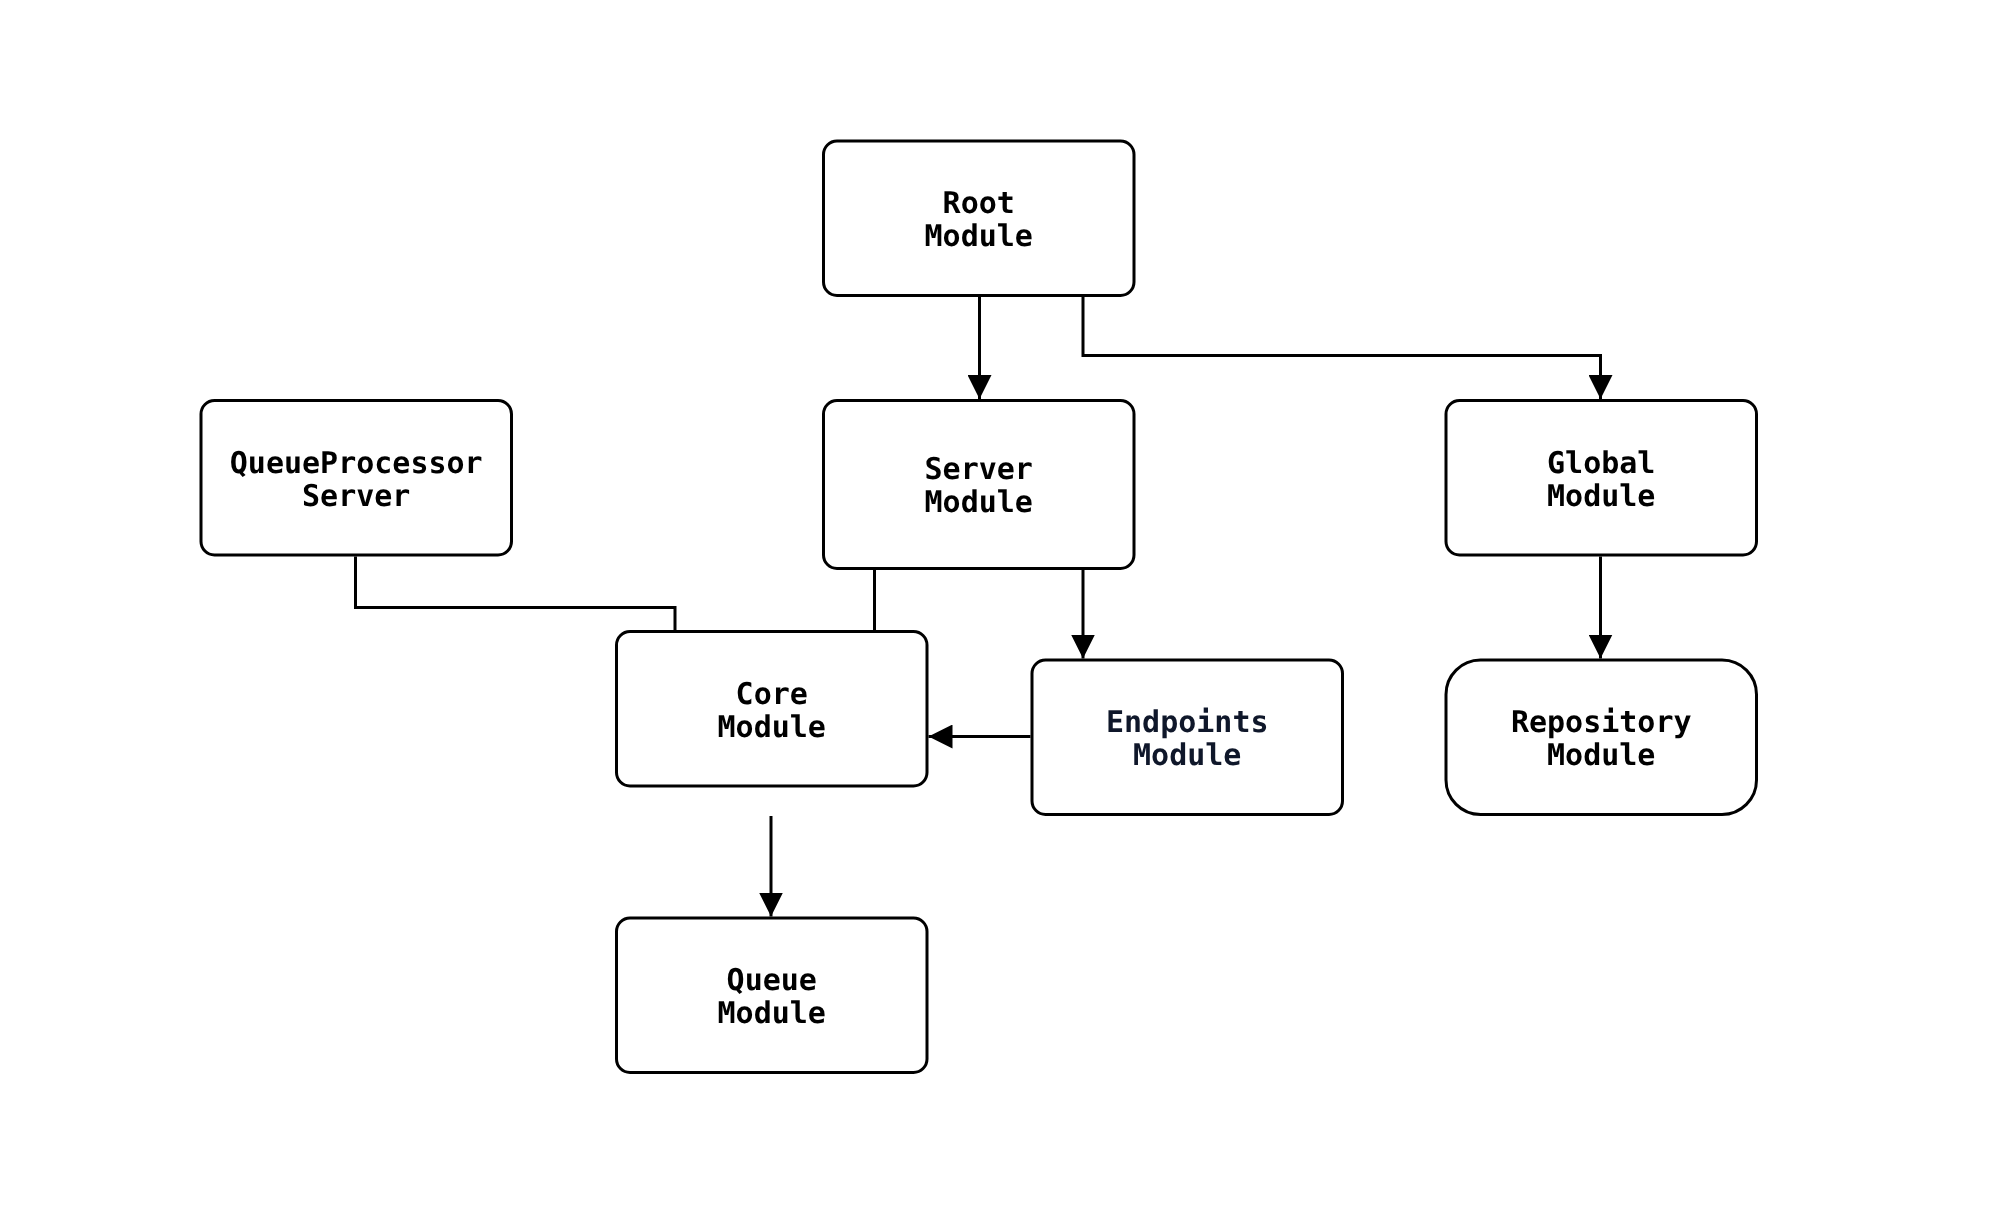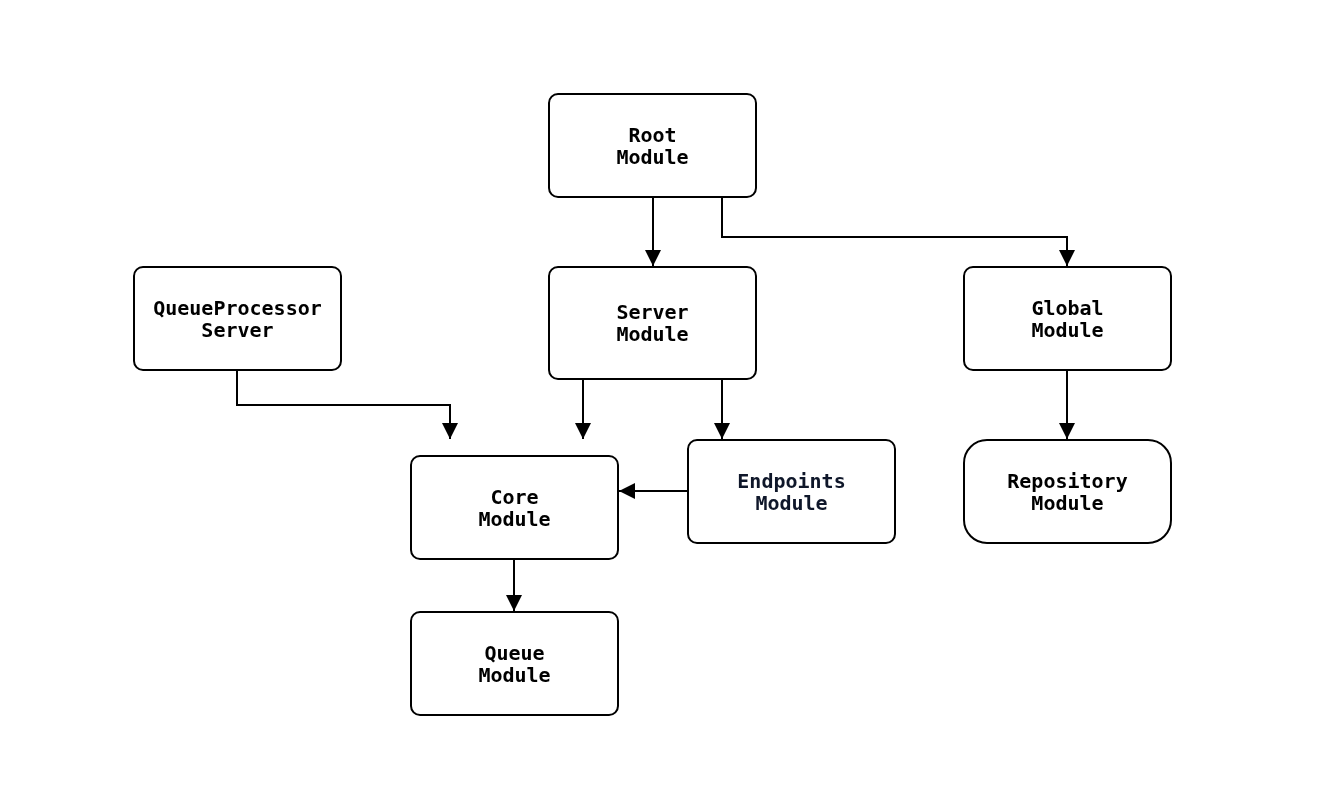--- a/index.html
+++ b/index.html
@@ -70,21 +70,21 @@
 Server</div>
       </div>
       <div class="node" style="left: 548px; top: 266px; width: 209px; height: 114px; background: rgb(255, 255, 255); border-color: rgb(0, 0, 0); color: rgb(0, 0, 0); align-items: center;">
         <div class="label">Server
 Module</div>
       </div>
       <div class="node" style="left: 963px; top: 266px; width: 209px; height: 105px; background: rgb(255, 255, 255); border-color: rgb(0, 0, 0); color: rgb(0, 0, 0); text-align: center;">
         <div class="label">Global
 Module</div>
       </div>
-      <div class="node" style="left: 410px; top: 455px; width: 209px; height: 105px; background: rgb(255, 255, 255); border-color: rgb(0, 0, 0); color: rgb(0, 0, 0);">
+      <div class="node" style="left: 410px; top: 420px; width: 209px; height: 105px; background: rgb(255, 255, 255); border-color: rgb(0, 0, 0); color: rgb(0, 0, 0);">
         <div class="label">Core
 Module</div>
       </div>
       <div class="node" style="left: 687px; top: 439px; width: 209px; height: 105px; background: rgb(255, 255, 255); border-color: rgb(0, 0, 0); color: #0f172a;">
         <div class="label">Endpoints
 Module</div>
       </div>
       <div class="node" style="left: 963px; top: 439px; width: 209px; height: 105px; background: rgb(255, 255, 255); border-color: rgb(0, 0, 0); color: rgb(0, 0, 0); border-radius: 24px;">
         <div class="label">Repository
 Module</div>

